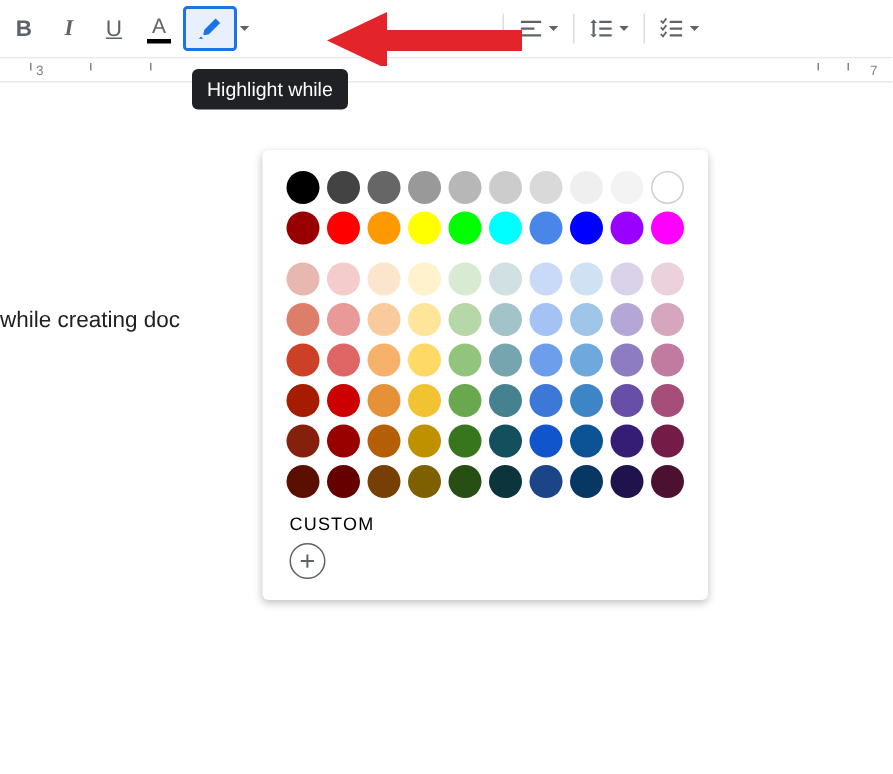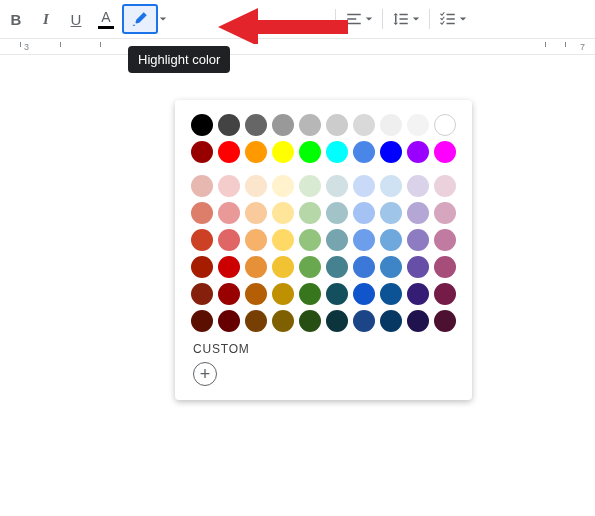--- a/index.html
+++ b/index.html
@@ -27,21 +27,21 @@
 .ruler .major { border-left: 1px solid #80868b; height: 5px; }
 
 .doc { padding: 10px 0; font-size: 15px; color: #202124; }
 .doc .l1 { margin-left: 250px; margin-top: 14px; }
 .doc .l2 { margin-top: 140px; margin-left: 0; }
 
 .dropdown { position: absolute; top: 100px; left: 175px; background: #fff; border-radius: 4px; box-shadow: 0 2px 6px rgba(0,0,0,0.25); padding: 14px 16px 14px 16px; z-index: 40; }
 .swatches { display: grid; grid-template-columns: repeat(10, 22px); gap: 5px 5px; margin-bottom: 4px; }
 .sw { width: 22px; height: 22px; border-radius: 50%; cursor: pointer; }
 .sw.none { border: 1px solid #d0d0d0; }
-.custom-label { font-size: 12px; color: #404040; letter-spacing: 0.8px; margin: 10px 0 6px 2px; font-weight: 500; }
+.custom-label { font-size: 12px; color: #000000; letter-spacing: 0.8px; margin: 10px 0 6px 2px; font-weight: 500; }
 .addcustom { width: 24px; height: 24px; border: 1.5px solid #5f6368; border-radius: 50%; display: flex; align-items: center; justify-content: center; cursor: pointer; margin-left: 2px; }
 .addcustom span { font-size: 18px; color: #5f6368; line-height: 1; }
 
 svg { display: block; }
 </style>
 </head>
 <body>
 
 <div class="toolbar">
   <div class="tbtn bold">B</div>
@@ -90,40 +90,41 @@
     <svg width="18" height="18" viewBox="0 0 24 24">
       <path stroke="#5f6368" stroke-width="2" d="M10 6h11M10 12h11M10 18h11"></path>
       <path d="M2 5l2 2 3-4M2 11l2 2 3-4M2 17l2 2 3-4" stroke="#5f6368" stroke-width="1.5" fill="none"></path>
     </svg>
     <svg width="8" height="8" viewBox="0 0 10 10" style="margin-left:2px">
         <path d="M1 3l4 4 4-4z" fill="#5f6368"></path>
       </svg>
   </div>
 </div>
 
-<div class="tooltip">Highlight color</div>
+<div class="tooltip">Highlight while</div>
 
 <div class="arrow-annot">
   <svg width="130" height="36" viewBox="0 0 130 36">
     <rect x="40" y="12" width="90" height="14" fill="#E3242B"></rect>
     <path d="M40 0 L0 19 L40 38 Z" fill="#E3242B"></path>
   </svg>
 </div>
 
 <div class="ruler">
   <div class="mark major" style="left:20px"></div>
   <span class="mark" style="left:24px">3</span>
   <div class="mark major" style="left:60px"></div>
   <div class="mark major" style="left:100px"></div>
   <div class="mark major" style="left:545px"></div>
   <div class="mark major" style="left:565px"></div>
   <span class="mark" style="left:580px">7</span>
 </div>
 
 <div class="doc">
+  <div class="l2">while creating doc</div>
 </div>
 
 <div class="dropdown">
   <div class="swatches" id="swatch-grid">
       <div class="sw" style="background: rgb(0, 0, 0);"></div>
       <div class="sw" style="background: rgb(67, 67, 67);"></div>
       <div class="sw" style="background: rgb(102, 102, 102);"></div>
       <div class="sw" style="background: rgb(153, 153, 153);"></div>
       <div class="sw" style="background: rgb(183, 183, 183);"></div>
       <div class="sw" style="background: rgb(204, 204, 204);"></div>

